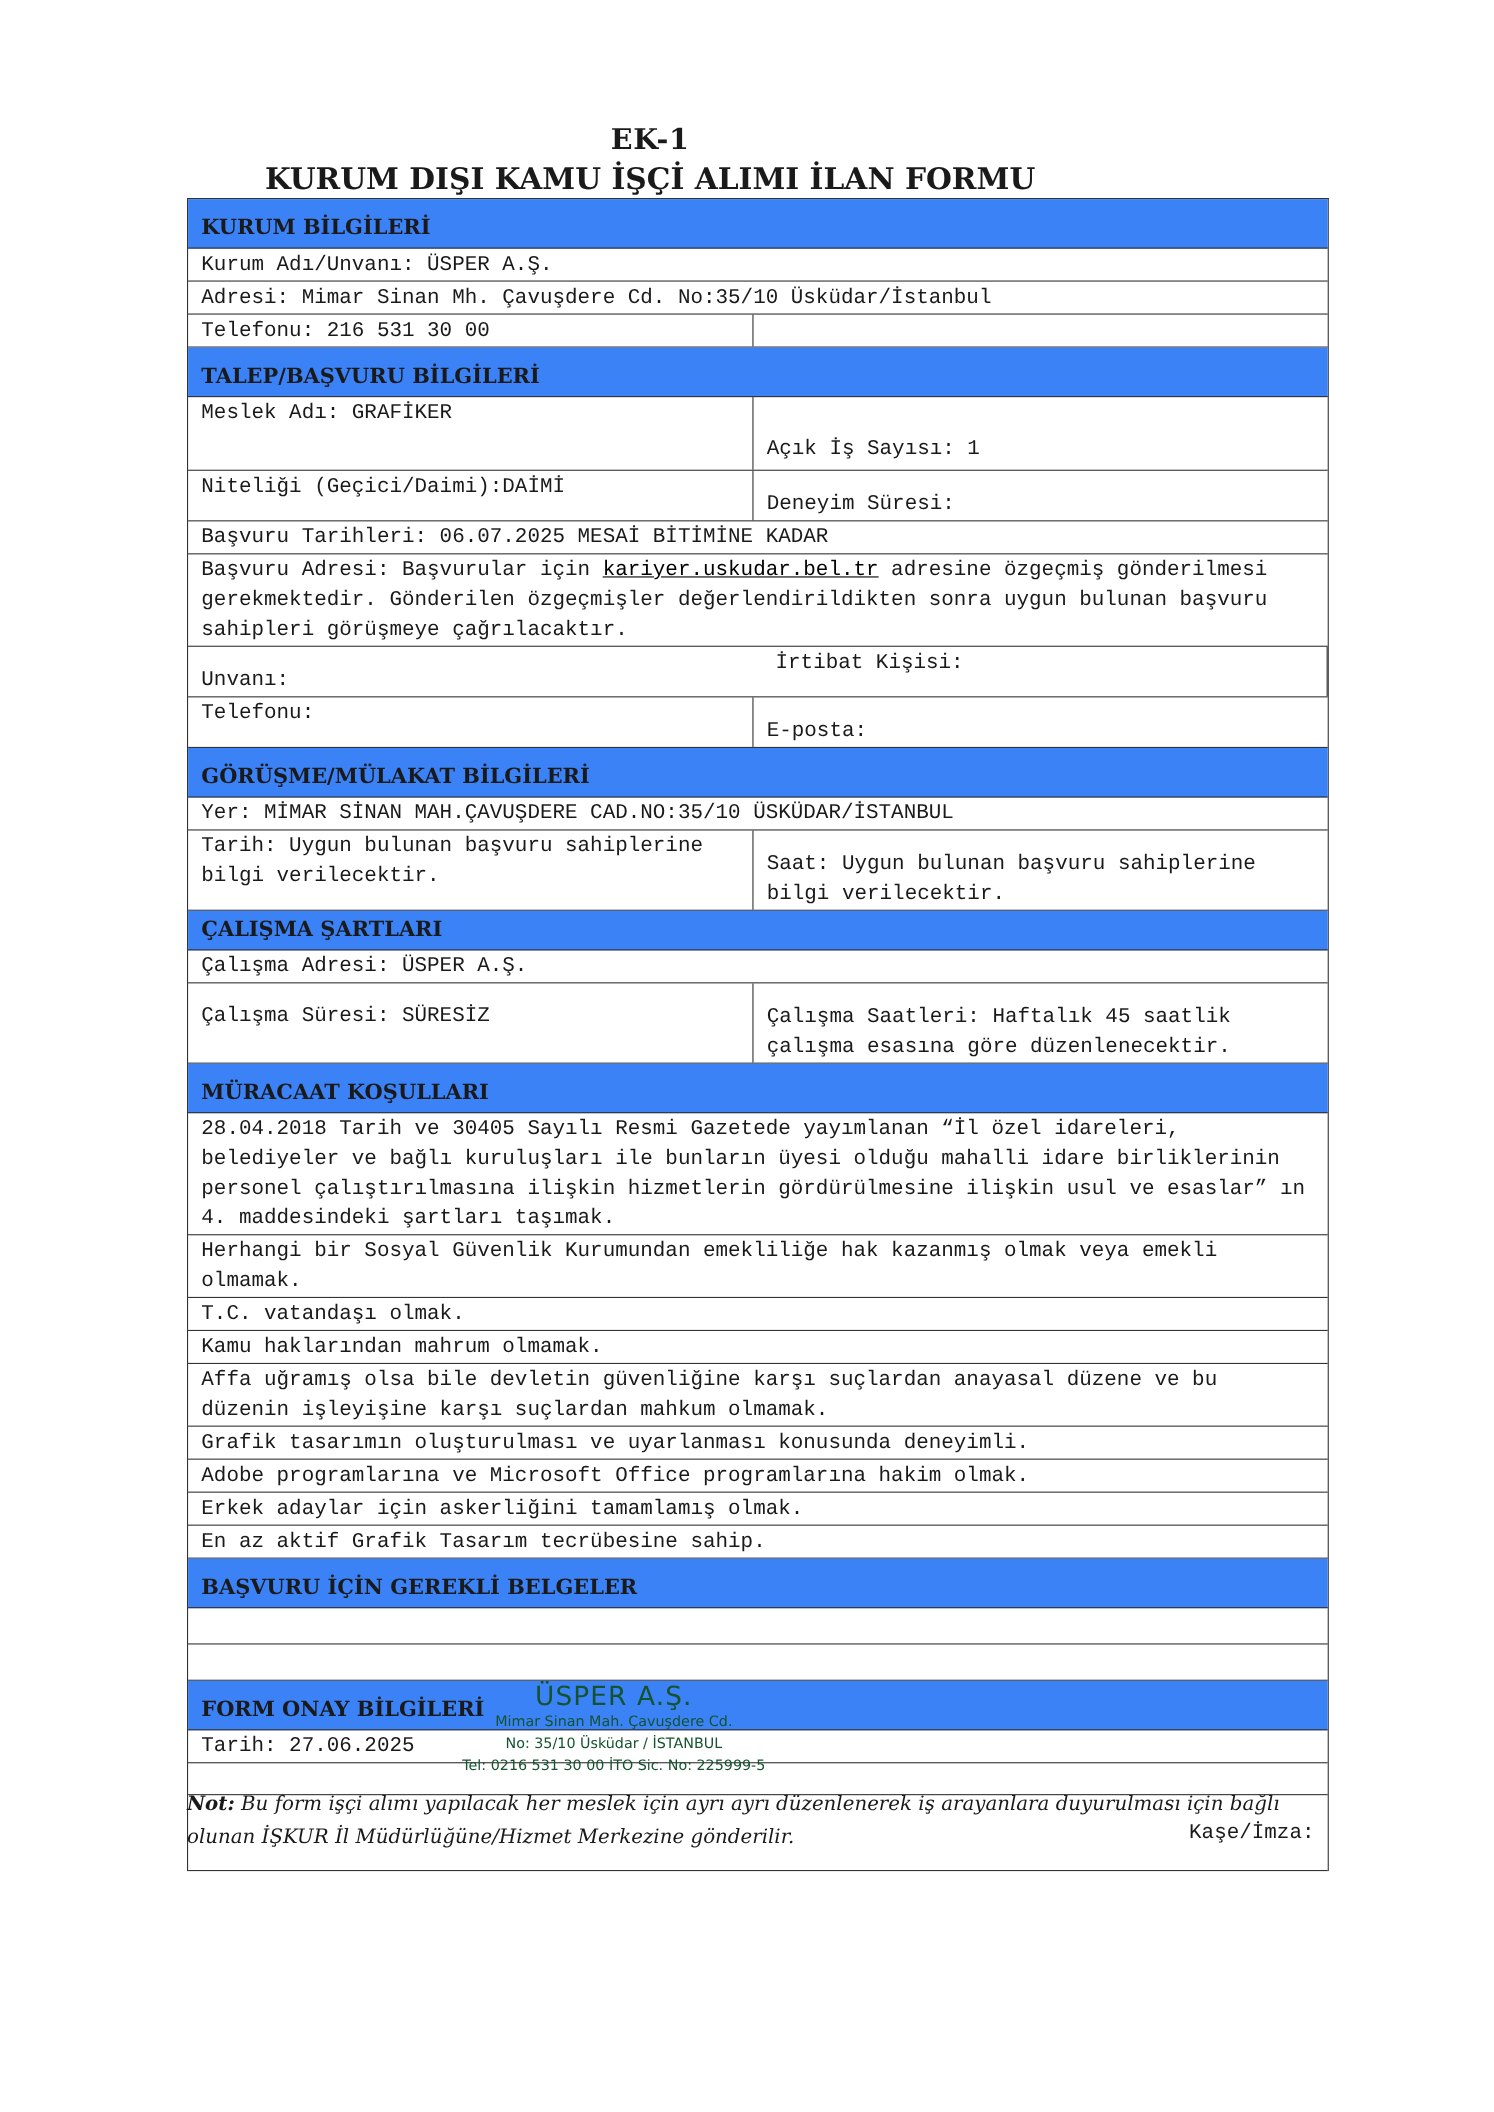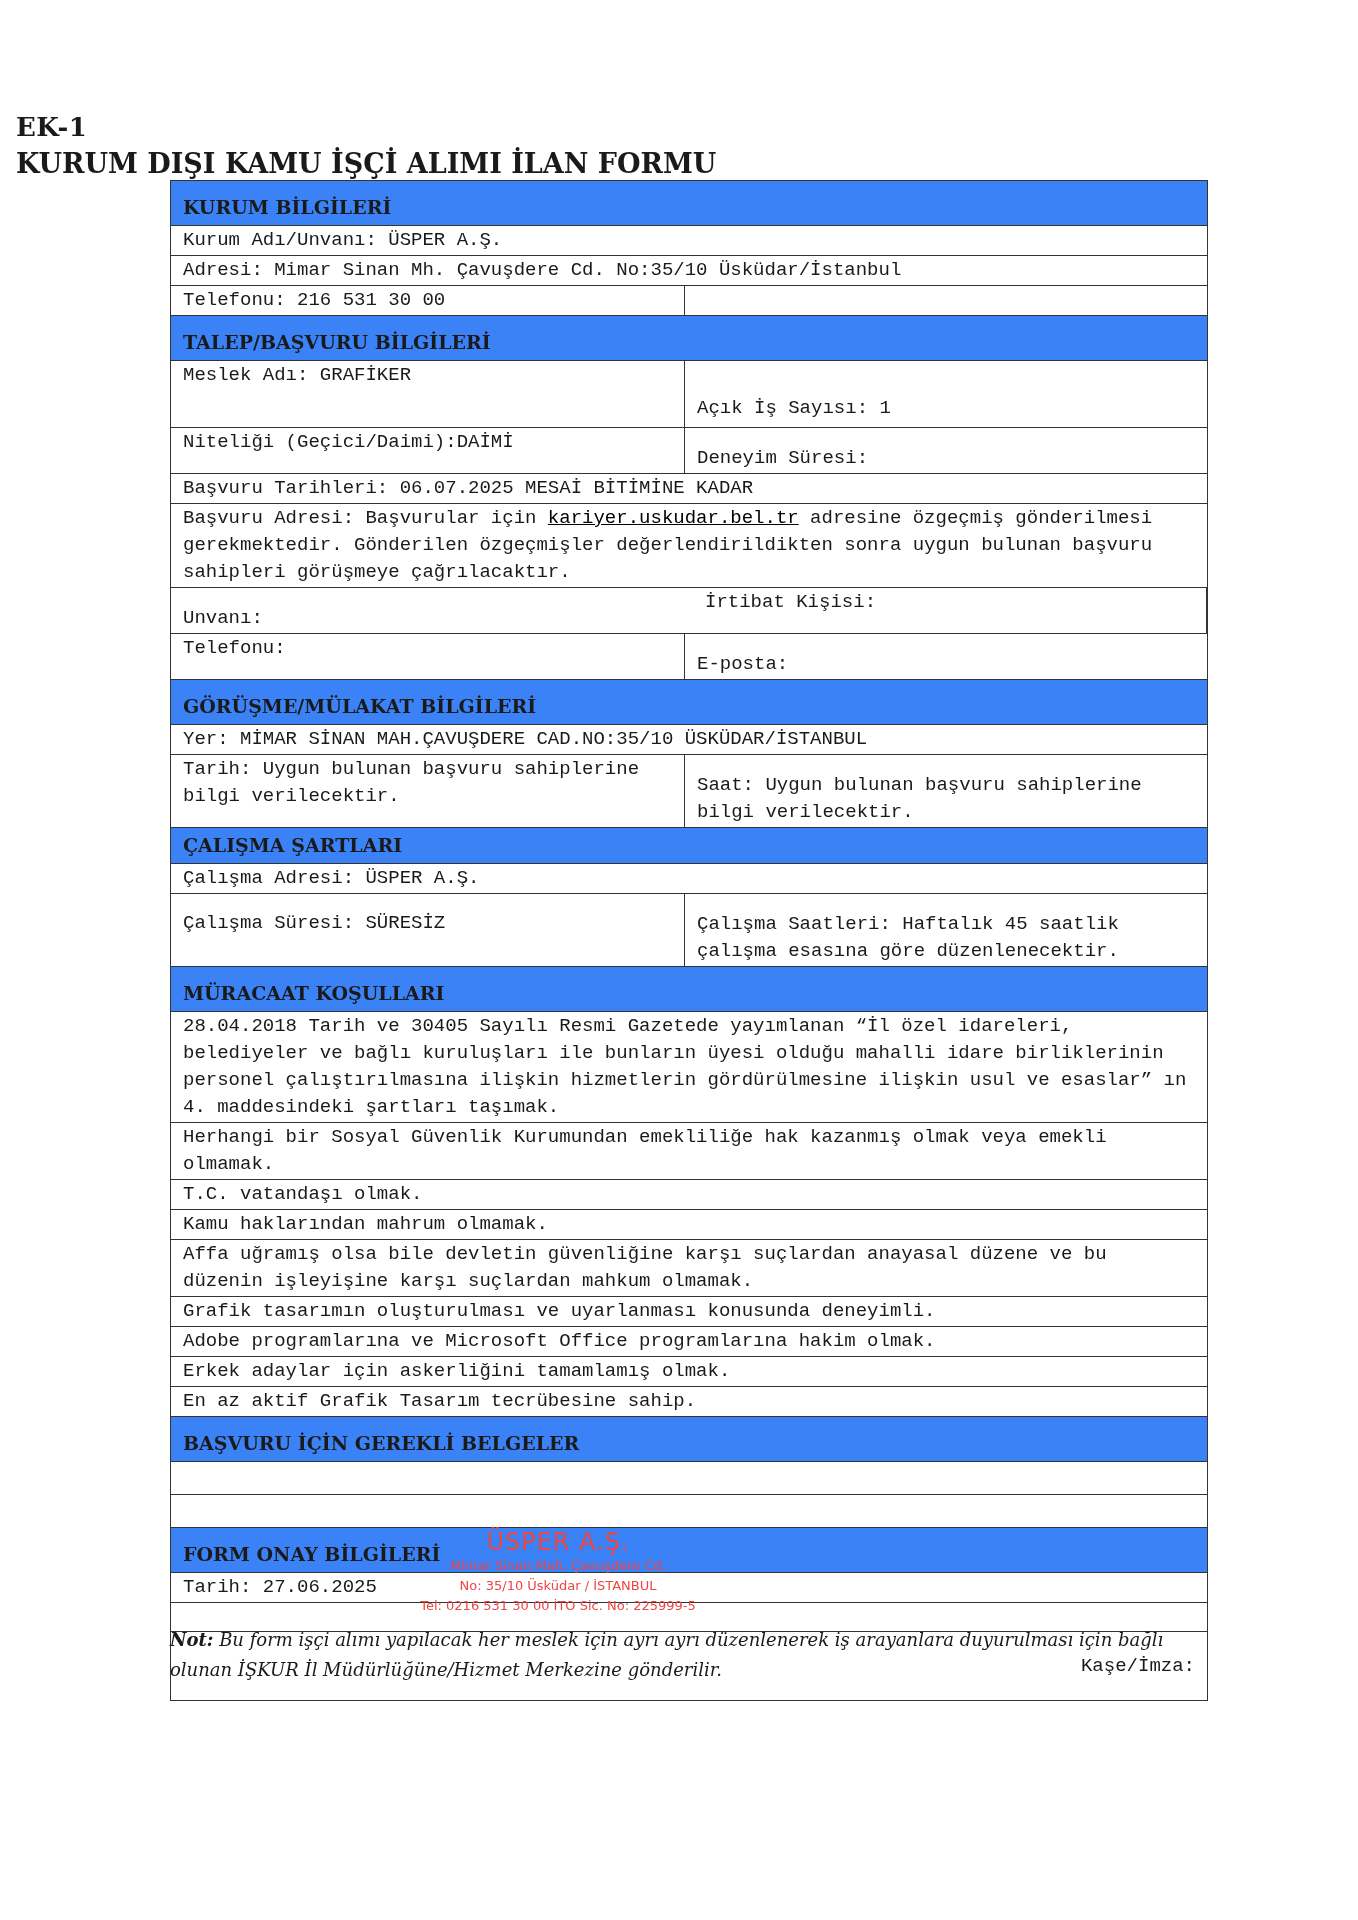--- a/index.html
+++ b/index.html
@@ -1,32 +1,32 @@
 <!DOCTYPE html>
 <html><head>
 <meta charset="utf-8">
 <style>
   html, body { margin:0; padding:0; background:#ffffff; }
   body { width:1358px; height:1920px; position:relative; font-family:"Liberation Sans", sans-serif; color:#1a1a1a; }
-  .title { position:absolute; left:16px; width:1182px; text-align:left; font-family:"DejaVu Serif", serif; font-weight:bold; }
+  .title { position:absolute; left:0; width:1182px; text-align:center; font-family:"DejaVu Serif", serif; font-weight:bold; }
   .t1 { top:112px; font-size:26px; letter-spacing:0.5px; }
   .t2 { top:148px; font-size:27px; }
   .form { position:absolute; left:170px; top:180px; width:1036px; border:1.5px solid #333; border-bottom:none; }
   .row { display:flex; border-bottom:1.5px solid #333; min-height:28px; }
   .row.head { background:#3b82f6; min-height:44px; align-items:flex-end; }
   .row.head .cell { font-family:"DejaVu Serif", serif; font-weight:bold; font-size:19px; padding:4px 12px 4px 12px; }
   .cell { padding:1px 12px; font-family:Liberation Mono, monospace; font-size:19px; line-height:27px; box-sizing:border-box; }
   .cell.l { width:514px; border-right:1.5px solid #333; }
   .cell.r { flex:1;margin-top:16px; }
   .cell.full { flex:1; }
   .link { color:#000000; text-decoration:underline; }
   .empty { height:32px; }
   .note { position:absolute; left:170px; top:1625px; width:1040px; font-family:"DejaVu Serif", serif; font-style:italic; font-size:18px; line-height:30px; }
   .note b { font-weight:bold; }
-  .stamp { position:absolute; left:418px; top:1528px; width:280px; text-align:center; color:#ef4444; font-family:"DejaVu Sans", sans-serif; }
+  .stamp { position:absolute; left:418px; top:1528px; width:280px; text-align:center; color:#14532d; font-family:"DejaVu Sans", sans-serif; }
   .stamp .s1 { font-size:24px; letter-spacing:1px; }
   .stamp .s2, .stamp .s3, .stamp .s4 { font-size:13px; line-height:20px; }
   .kase-row { min-height:68px; align-items:center;text-align:right; }
 </style>
 </head>
 <body>
 
 <div class="title t1">EK-1</div>
 <div class="title t2">KURUM DIŞI KAMU İŞÇİ ALIMI İLAN FORMU</div>
 

